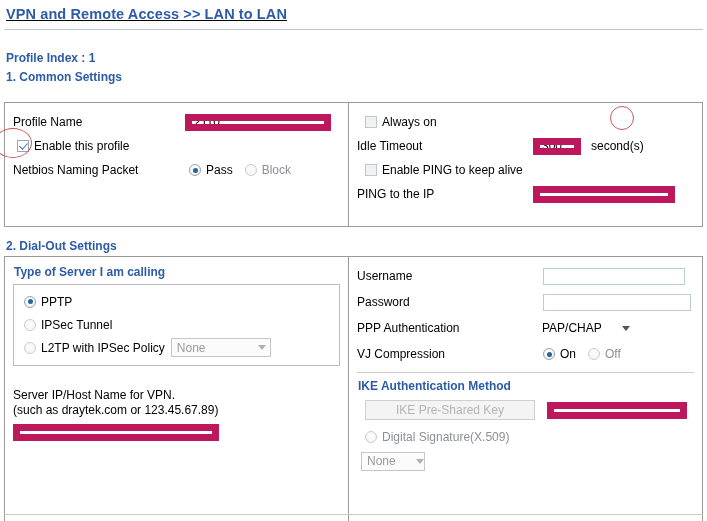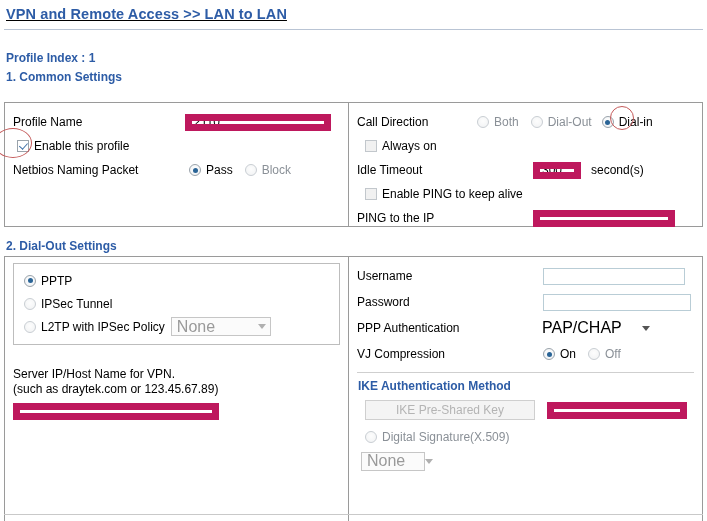--- a/index.html
+++ b/index.html
@@ -150,21 +150,21 @@
     margin-right: 12px;
     white-space: nowrap;
   }
   .opt.dim { color: #8a9097; }
 
   
   .sel {
     display: inline-flex;
     align-items: center;
     gap: 20px;
-    font-size: 16px;
+    font-size: 12px;
     padding: 1px 4px 1px 5px;
     box-sizing: border-box;
     height: 19px;
   }
   .sel.bordered {
     border: 1px solid #c6c6c6;
     background: #fbfbfb;
   }
   .sel.dimtext { color: #9a9a9a; }
   .caret {
@@ -284,35 +284,20 @@
       </label>
       <label class="opt dim">
         <span class="radio dim"></span>
         <span>Block</span>
       </label>
     </div>
   </div>
 
   <div class="col-right">
 
-    <div class="row">
-      <span class="lbl" style="width:120px">Call Direction</span>
-      <label class="opt dim">
-        <span class="radio dim"></span>
-        <span>Both</span>
-      </label>
-      <label class="opt dim" style="margin-right:10px">
-        <span class="radio dim"></span>
-        <span>Dial-Out</span>
-      </label>
-      <label class="opt" style="margin-right:0">
-        <span class="radio on"></span>
-        <span>Dial-in</span>
-      </label>
-    </div>
 
     <div class="row">
       <label class="opt" style="margin-left:8px">
         <span class="check dim"></span>
         <span>Always on</span>
       </label>
     </div>
 
     <div class="row">
       <span class="lbl" style="width:176px">Idle Timeout</span>
@@ -333,20 +318,21 @@
     </div>
   </div>
 </div>
 
 <div class="sec-heading" id="dialout-settings-heading">2. Dial-Out Settings</div>
 
 <div class="frame" id="dialout-frame">
 
   <div class="col-left">
 
+    <div class="subhead">Type of Server I am calling</div>
 
     <div class="inner-box">
       <div class="row">
         <label class="opt">
           <span class="radio on"></span>
           <span>PPTP</span>
         </label>
       </div>
       <div class="row">
         <label class="opt">

